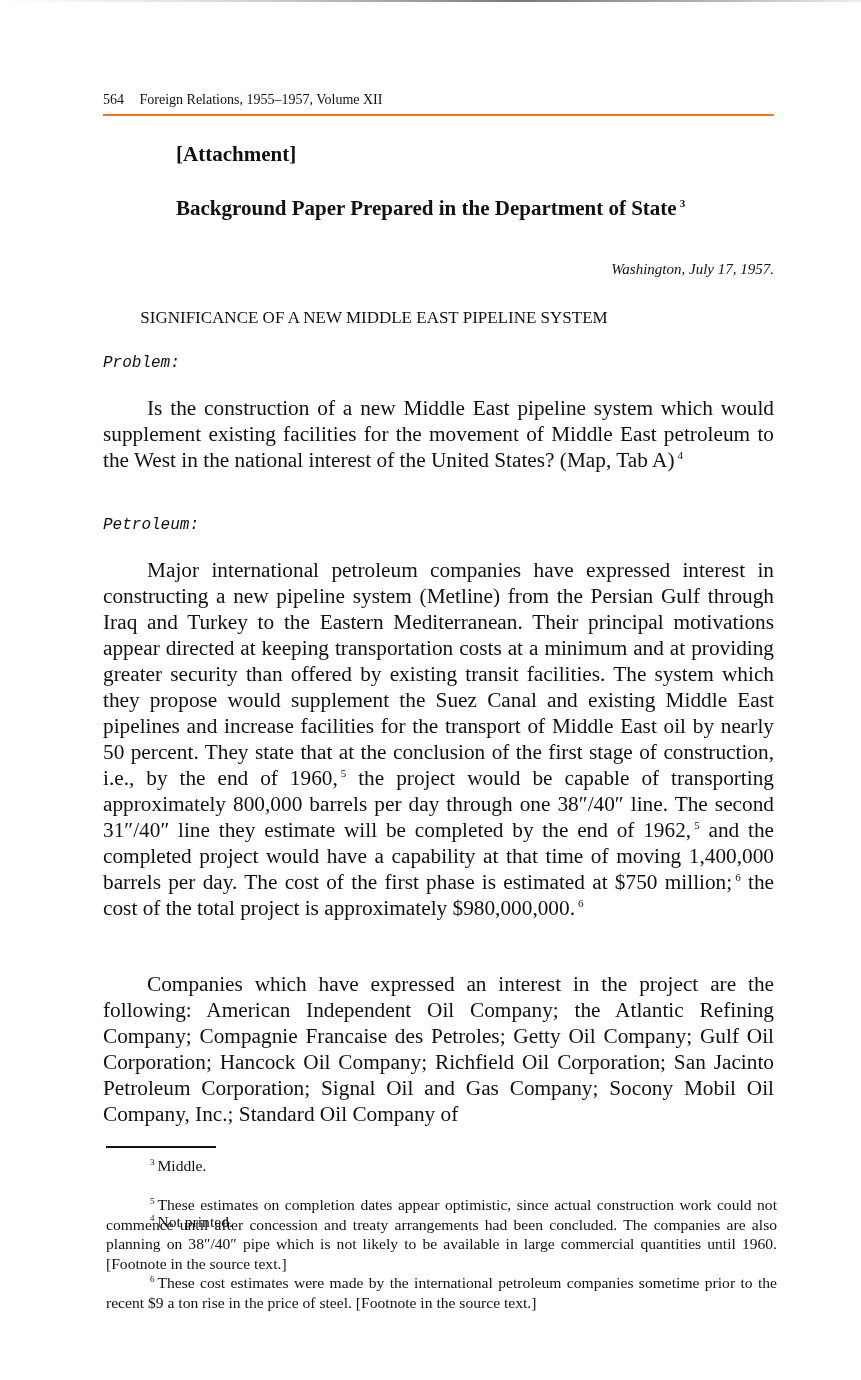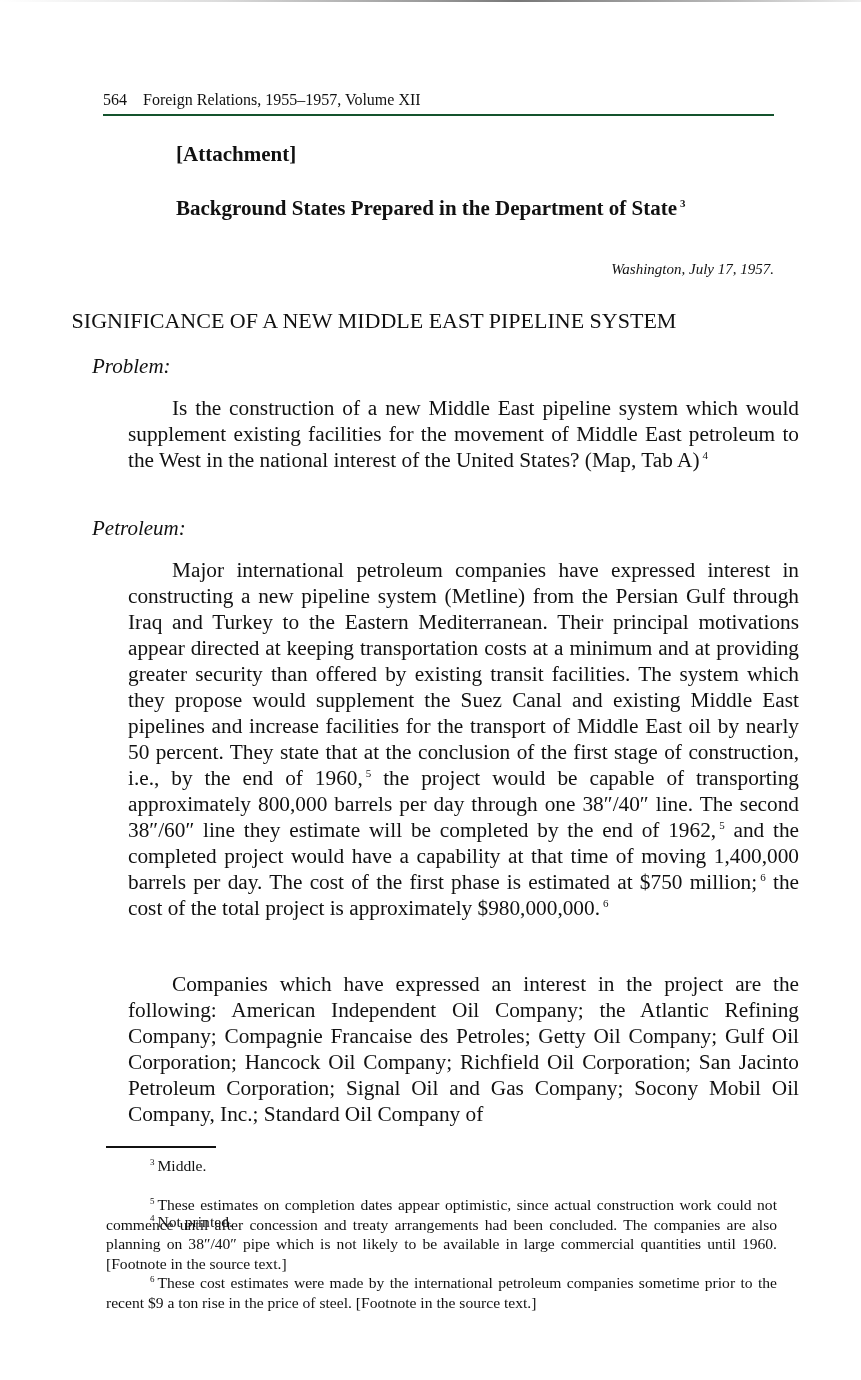--- a/index.html
+++ b/index.html
@@ -1,69 +1,69 @@
 <!DOCTYPE html>
 <html><head>
 <meta charset="utf-8">
 <style>
   html, body { margin: 0; padding: 0; background: #ffffff; }
   body { width: 861px; height: 1380px; position: relative; overflow: hidden;
          font-family: "Liberation Serif", "DejaVu Serif", serif; color: #111; }
   .topline { position: absolute; left: 0; top: 0; width: 861px; height: 2px;
              background: linear-gradient(to right, #fff 0%, #ddd 25%, #999 50%, #777 60%, #bbb 85%, #eee 100%); }
   .header { position: absolute; left: 103px; top: 88px; width: 671px; height: 26px;
-            border-bottom: 2px solid #14532d; font-size: 16px; line-height: 24px; }
+            border-bottom: 2px solid #f97316; font-size: 14px; line-height: 24px; }
   .header .pnum { margin-right: 12px; }
   .attach { position: absolute; left: 176px; top: 142px; font-size: 21px; font-weight: bold; }
   .title { position: absolute; left: 176px; top: 196px; font-size: 21px; font-weight: bold; }
   sup { font-size: 11px; vertical-align: super; line-height: 0; margin-left: 3px; }
   .dateline { position: absolute; right: 87px; top: 261px; font-size: 15px; font-style: italic; }
-  .subject { position: absolute; left: 0; width: 738px; top: 308px; text-align: center; font-size: 22px; padding-left: 0; }
+  .subject { position: absolute; left: 0; width: 738px; top: 308px; text-align: center; font-size: 17px; padding-left: 0; }
   .subject span { display: inline-block; margin-left: 10px; }
-  .section-label { position: absolute; left: 92px; font-size: 21px; font-style: italic; }
+  .section-label { position: absolute; left: 103px; font-size: 16px; font-style: italic; font-family: Liberation Mono, monospace; }
   .para { position: absolute; left: 103px; width: 671px; font-size: 21.3px; line-height: 26px;
-          text-align: justify; text-indent: 44px; margin-left: 25px; }
+          text-align: justify; text-indent: 44px; }
   .fn-rule { position: absolute; left: 106px; top: 1146px; width: 110px; height: 2px; background: #111; }
   .fn { position: absolute; left: 106px; width: 671px; font-size: 15.6px; line-height: 19.5px; text-align: justify; }
   .fn.indent { text-indent: 44px; }
   .fn sup { font-size: 9px; margin-left: 0; margin-right: 3px; }
 </style>
 </head>
 <body>
 
 <div class="topline"></div>
 
 <div class="header">
   <span class="pnum">564</span>
   <span>Foreign Relations, 1955–1957, Volume XII</span>
 </div>
 
 <div class="attach">[Attachment]</div>
 
 <div class="title">
-  <span>Background States Prepared in the Department of State</span><sup>3</sup>
+  <span>Background Paper Prepared in the Department of State</span><sup>3</sup>
 </div>
 
 <div class="dateline">Washington, July 17, 1957.</div>
 
 <div class="subject">
   <span>SIGNIFICANCE OF A NEW MIDDLE EAST PIPELINE SYSTEM</span>
 </div>
 
 <div class="section-label" style="top:354px;">Problem:</div>
 
 <div class="para" style="top:395px;">
   <span>Is the construction of a new Middle East pipeline system which would supplement existing facilities for the movement of Middle East petroleum to the West in the national interest of the United States? (Map, Tab A)</span><sup>4</sup>
 </div>
 
 <div class="section-label" style="top:516px;">Petroleum:</div>
 
 <div class="para" style="top:557px;">
   <span>Major international petroleum companies have expressed interest in constructing a new pipeline system (Metline) from the Persian Gulf through Iraq and Turkey to the Eastern Mediterranean. Their principal motivations appear directed at keeping transportation costs at a minimum and at providing greater security than offered by existing transit facilities. The system which they propose would supplement the Suez Canal and existing Middle East pipelines and increase facilities for the transport of Middle East oil by nearly 50 percent. They state that at the conclusion of the first stage of construction, i.e., by the end of 1960,</span><sup>5</sup>
-  <span>the project would be capable of transporting approximately 800,000 barrels per day through one 38″/40″ line. The second 38″/60″ line they estimate will be completed by the end of 1962,</span><sup>5</sup>
+  <span>the project would be capable of transporting approximately 800,000 barrels per day through one 38″/40″ line. The second 31″/40″ line they estimate will be completed by the end of 1962,</span><sup>5</sup>
   <span>and the completed project would have a capability at that time of moving 1,400,000 barrels per day. The cost of the first phase is estimated at $750 million;</span><sup>6</sup>
   <span>the cost of the total project is approximately $980,000,000.</span><sup>6</sup>
 </div>
 
 <div class="para" style="top:971px;">Companies which have expressed an interest in the project are the following: American Independent Oil Company; the Atlantic Refining Company; Compagnie Francaise des Petroles; Getty Oil Company; Gulf Oil Corporation; Hancock Oil Company; Richfield Oil Corporation; San Jacinto Petroleum Corporation; Signal Oil and Gas Company; Socony Mobil Oil Company, Inc.; Standard Oil Company of</div>
 
 <div class="fn-rule"></div>
 
 <div class="fn indent" style="top:1156px;">
   <sup>3</sup><span>Middle.</span>

